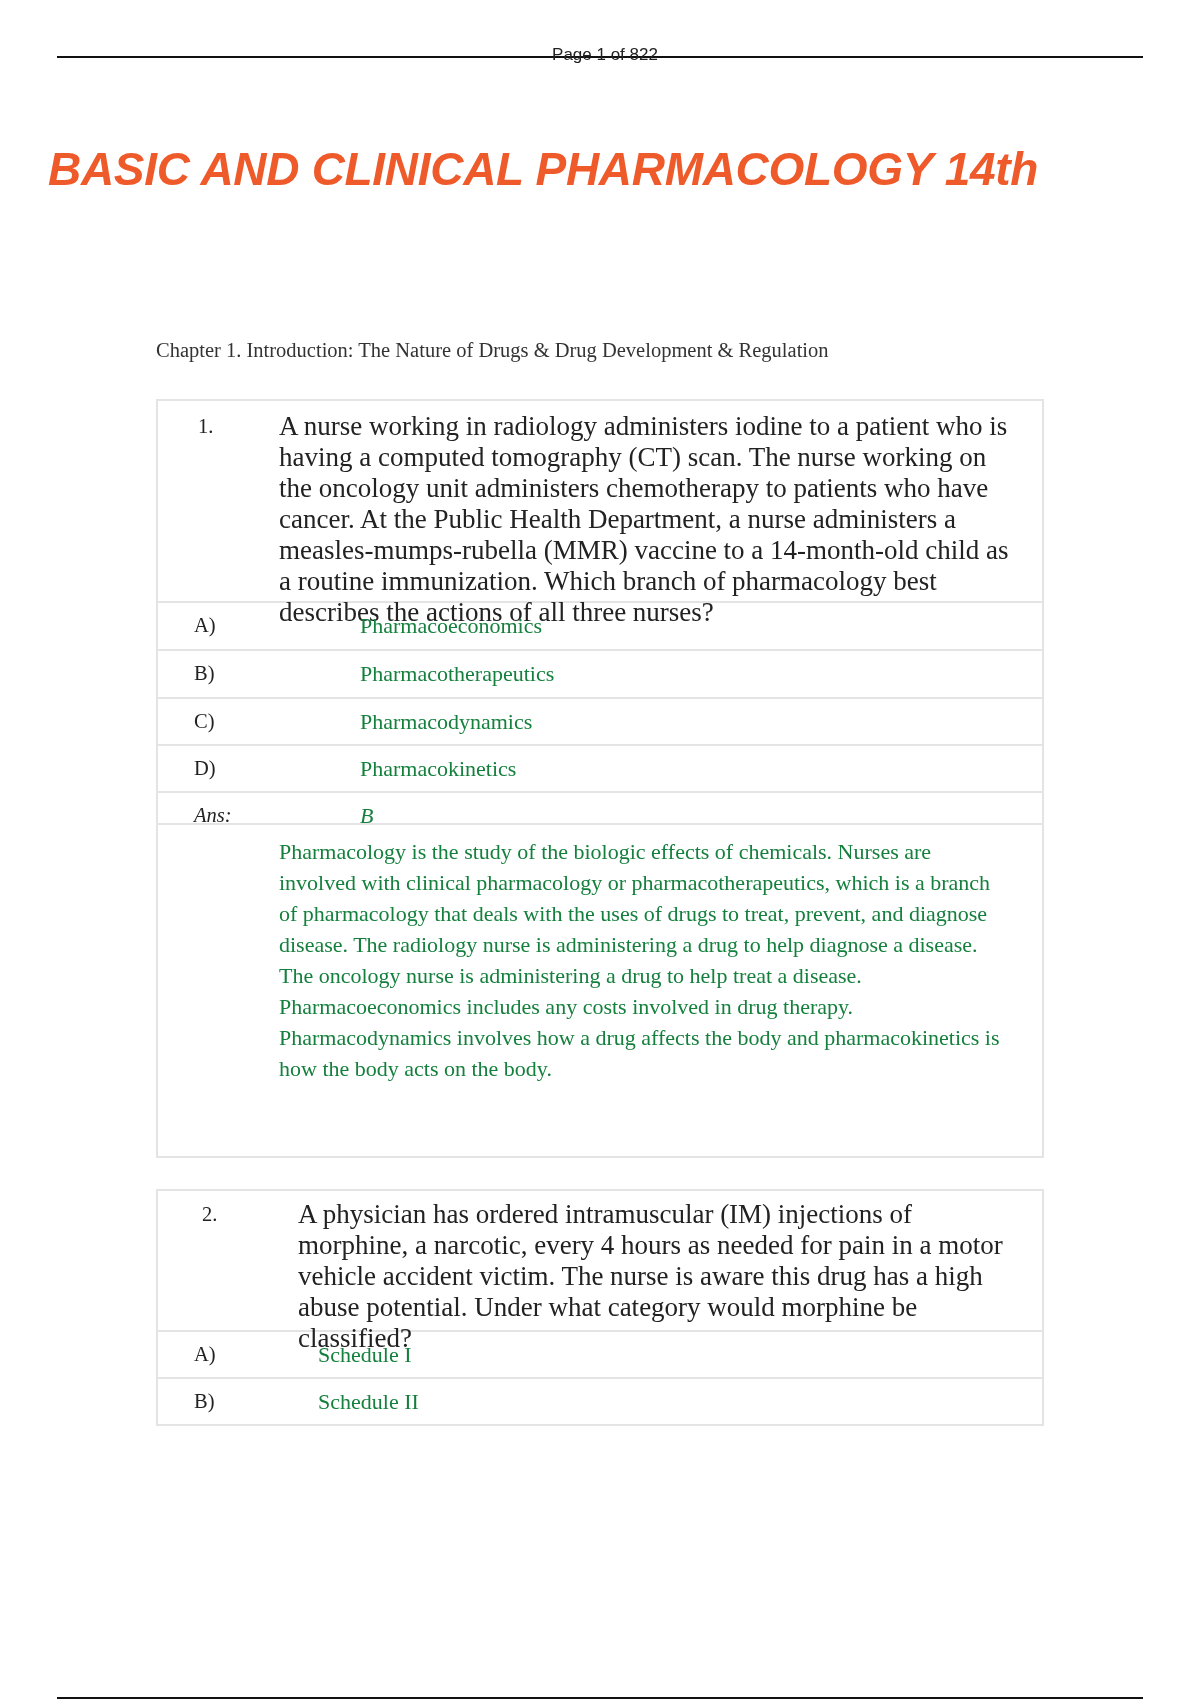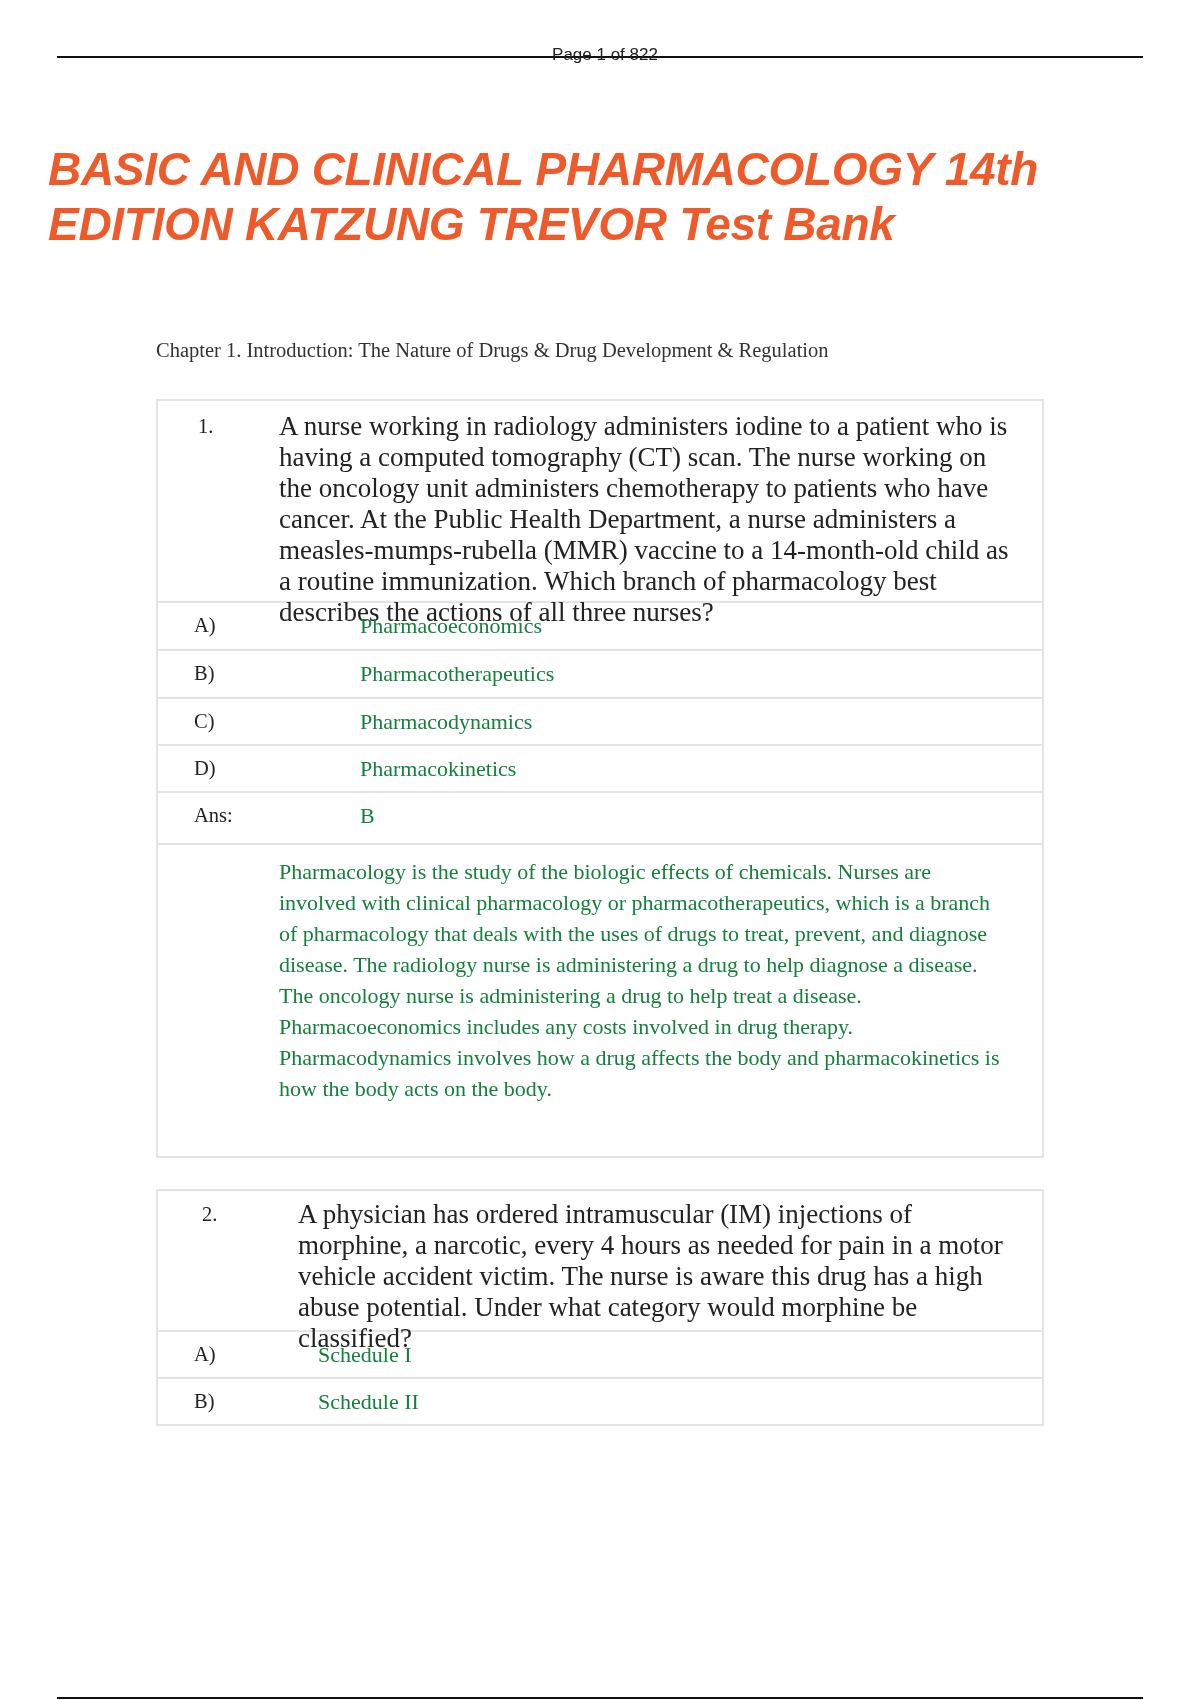--- a/index.html
+++ b/index.html
@@ -100,21 +100,20 @@
   </style>
 </head>
 <body>
 
 <div>
   <div class="top-rule"></div>
   <div class="page-label">Page 1 of 822</div>
 
   <h1 class="doc-title">
     <span>BASIC AND CLINICAL PHARMACOLOGY 14th</span><br>
-    <span>EDITION KATZUNG TREVOR Test Bank</span>
   </h1>
 
   <h2 class="chapter-heading">Chapter 1. Introduction: The Nature of Drugs &amp; Drug Development &amp; Regulation</h2>
 
   <div class="qtable" style="top:399px; height:759px;">
     <div class="qrow" style="height:202px;">
       <span class="num" style="top:14px; left:40px;">1.</span>
       <div class="text stem" style="left:121px; top:10px; width:730px;">A nurse working in radiology administers iodine to a patient who is having a computed tomography (CT) scan. The nurse working on the oncology unit administers chemotherapy to patients who have cancer. At the Public Health Department, a nurse administers a measles-mumps-rubella (MMR) vaccine to a 14-month-old child as a routine immunization. Which branch of pharmacology best describes the actions of all three  nurses?</div>
     </div>
     <div class="qrow" style="height:48px;">
@@ -126,21 +125,21 @@
       <span class="text" style="left:202px; top:7px;">Pharmacotherapeutics</span>
     </div>
     <div class="qrow" style="height:47px;">
       <span class="num" style="top:11px;">C)</span>
       <span class="text" style="left:202px; top:7px;">Pharmacodynamics</span>
     </div>
     <div class="qrow" style="height:47px;">
       <span class="num" style="top:11px;">D)</span>
       <span class="text" style="left:202px; top:7px;">Pharmacokinetics</span>
     </div>
-    <div class="qrow" style="height:52px;">
+    <div class="qrow" style="height:32px;font-style:italic;">
       <span class="num" style="top:11px;">Ans:</span>
       <span class="text" style="left:202px; top:7px;">B</span>
     </div>
     <div class="qrow" style="height:242px;">
       <div class="text" style="left:121px; top:11px; width:730px;">Pharmacology is the study of the biologic effects of chemicals. Nurses are involved with clinical pharmacology or pharmacotherapeutics, which is a branch of pharmacology that deals with the uses of drugs to treat, prevent, and diagnose disease. The radiology nurse is administering a drug to help diagnose a disease. The oncology nurse is administering a drug to help treat a disease. Pharmacoeconomics includes any costs involved in drug therapy. Pharmacodynamics involves how a drug affects the body and pharmacokinetics is how the body acts on the body.</div>
     </div>
   </div>
 
   <div class="qtable" style="top:1189px; height:237px;">
     <div class="qrow" style="height:141px;">

